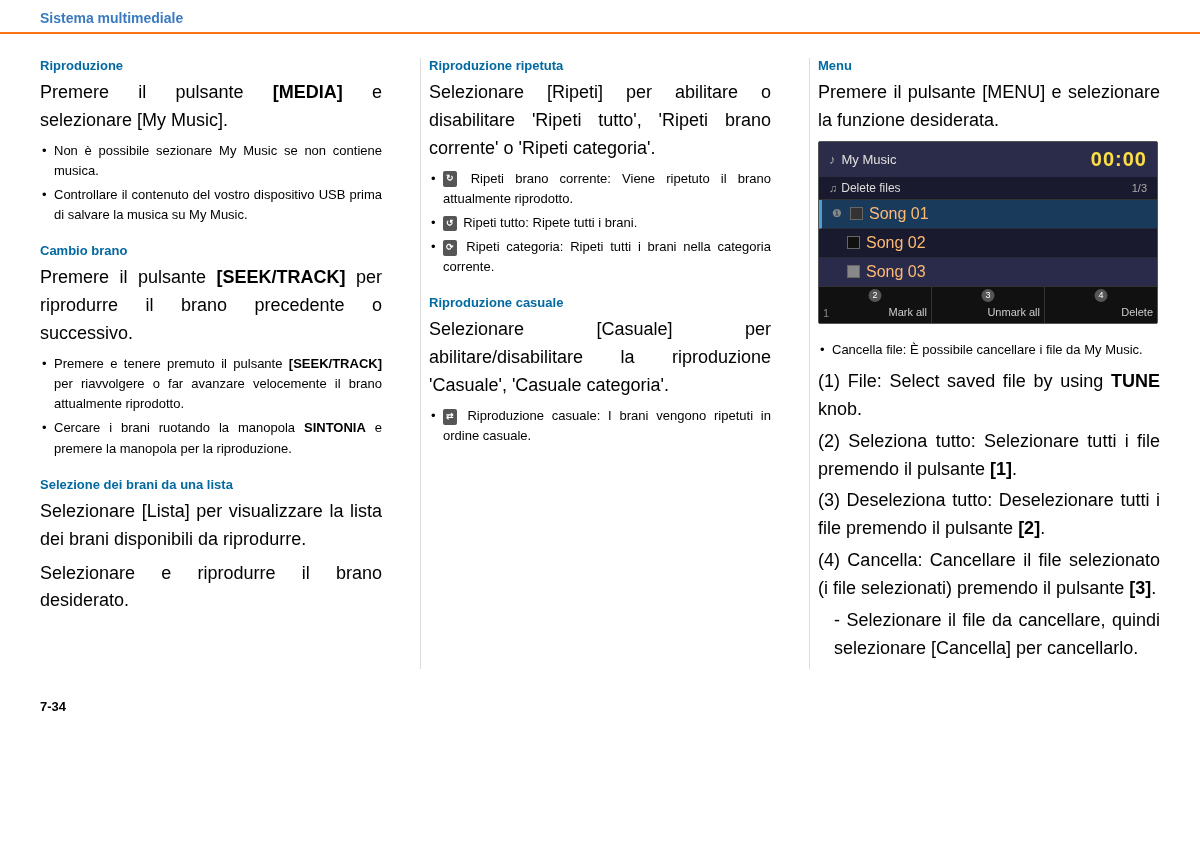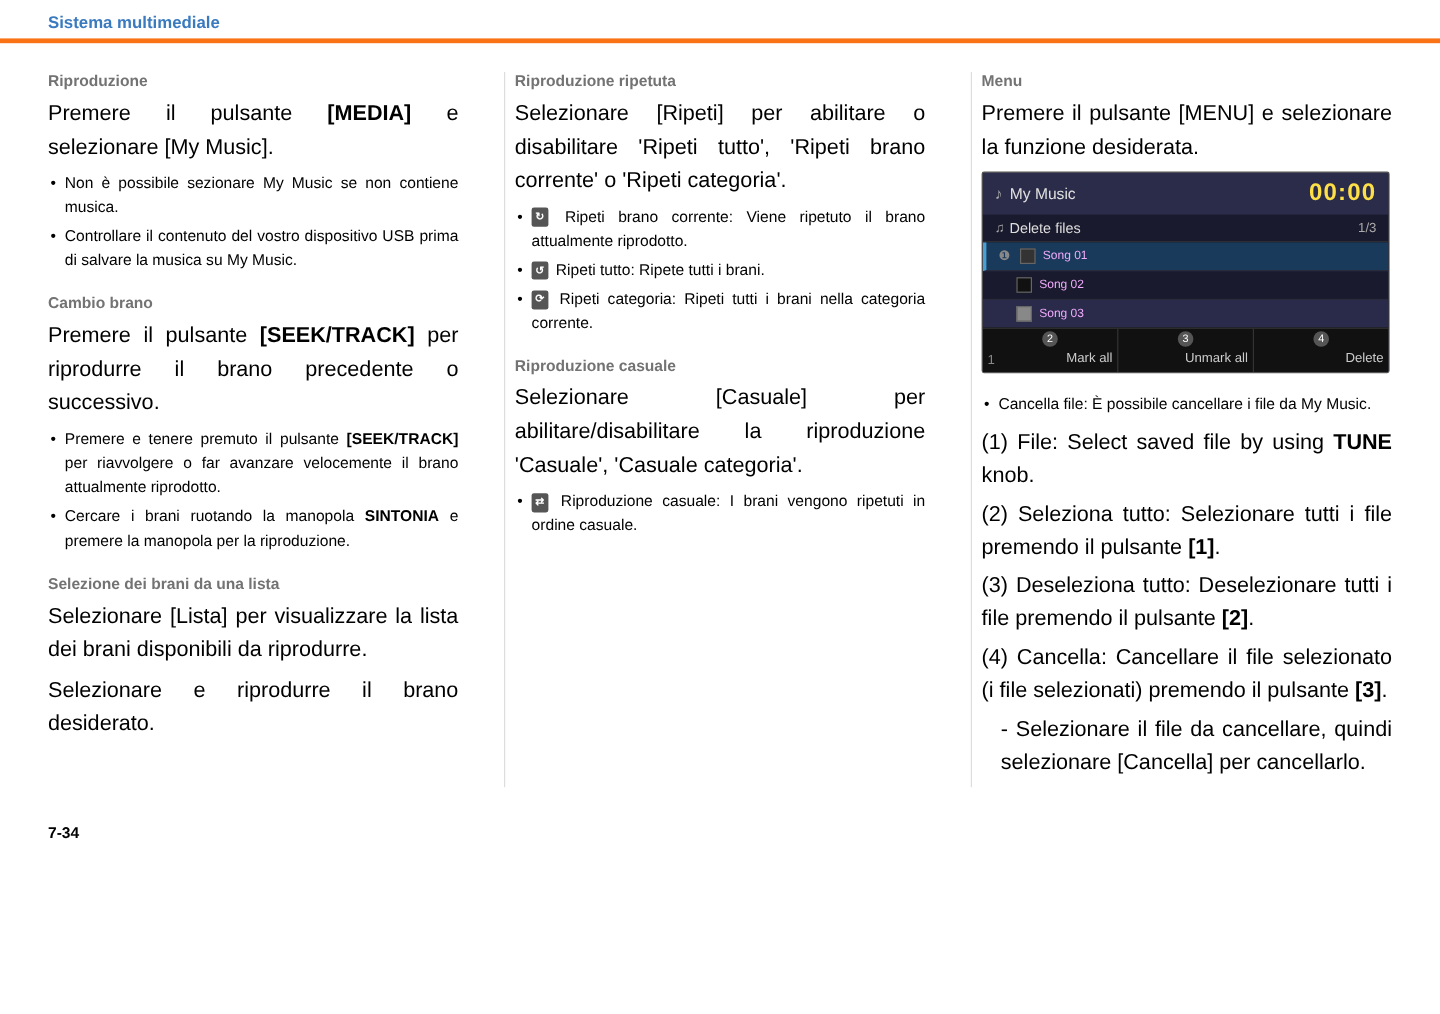--- a/index.html
+++ b/index.html
@@ -8,21 +8,21 @@
       font-size: 13px;
       background: #fff;
       color: #000;
       width: 1200px;
       min-height: 845px;
     }
 
     
     .header {
       padding: 10px 40px 0 40px;
-      border-bottom: 4px solid #f97316;
+      border-bottom: 2px solid #f97316;
       margin-bottom: 0;
     }
     .header-title {
       color: #3a7abf;
       font-size: 14px;
       font-weight: bold;
       padding-bottom: 6px;
     }
 
     
@@ -38,21 +38,21 @@
       padding-right: 30px;
     }
     .col:last-child {
       padding-right: 0;
     }
 
     
     .section-heading {
       font-size: 13px;
       font-weight: bold;
-      color: #737373;
+      color: #0369a1;
       margin-bottom: 6px;
       margin-top: 18px;
     }
     .section-heading:first-child {
       margin-top: 0;
     }
 
     
     p {
       font-size: 18px;
@@ -192,22 +192,22 @@
       align-items: center;
       justify-content: center;
     }
     .row-checkbox.checked {
       background: #333;
     }
     .row-checkbox.filled {
       background: #888;
     }
     .row-label {
-      color: #f0abfc;
-      font-size: 10px;
+      color: #fdba74;
+      font-size: 16px;
       flex: 1;
     }
 
     .ui-panel-footer {
       background: #111;
       display: flex;
       border-top: 1px solid #333;
     }
     .footer-btn {
       flex: 1;

